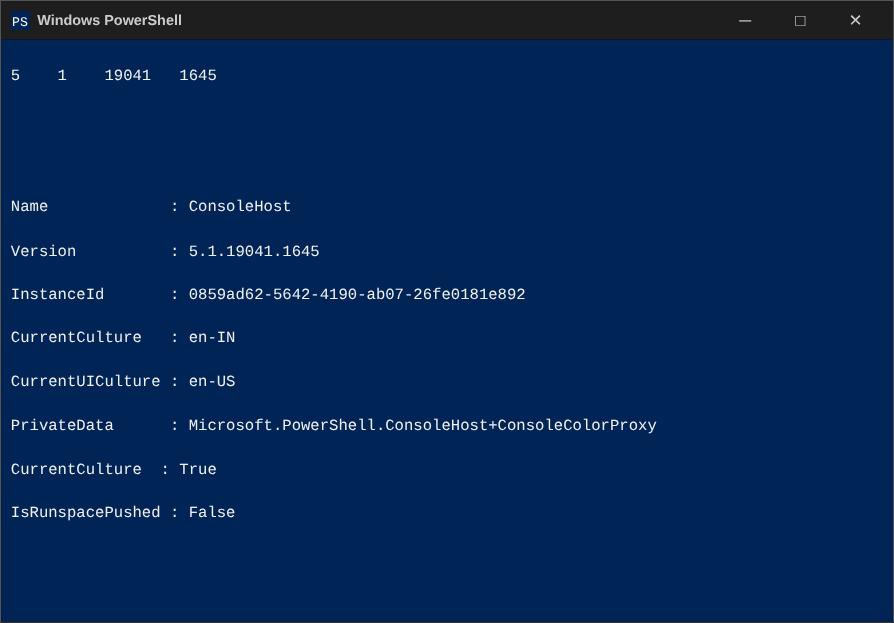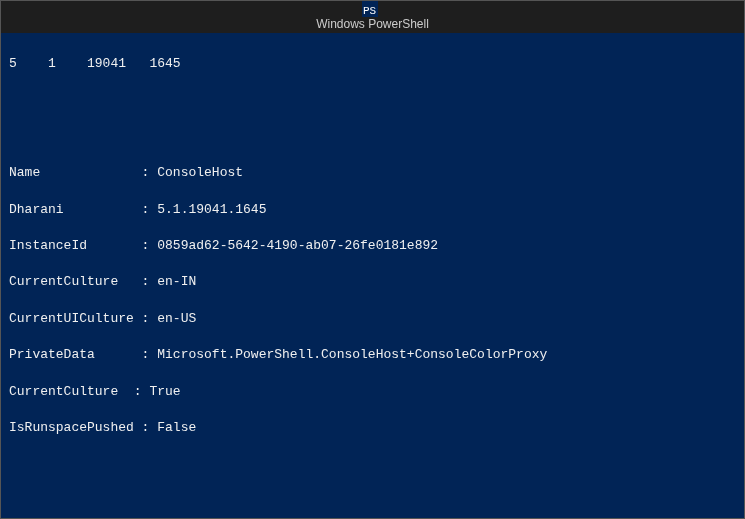--- a/index.html
+++ b/index.html
@@ -25,40 +25,40 @@
     }
 
     .title-bar {
       background: #1e1e1e;
       height: 32px;
       display: flex;
       align-items: center;
       padding: 0 8px;
       flex-shrink: 0;
       user-select: none;
-      flex-direction: column;
     }
 
     .title-bar-icon {
       width: 16px;
       height: 16px;
       margin-right: 6px;
       flex-shrink: 0;
     }
 
     .title-bar-icon svg {
       width: 16px;
       height: 16px;
     }
 
     .title-bar-text {
       flex: 1;
       color: #ccc;
       font-family: 'Segoe UI', sans-serif;
       font-size: 12px;
+      font-weight: bold;
     }
 
     .title-bar-controls {
       display: flex;
       gap: 0;
     }
 
     .title-bar-btn {
       width: 46px;
       height: 32px;
@@ -117,21 +117,21 @@
       <button class="title-bar-btn">□</button>
       <button class="title-bar-btn close">✕</button>
     </div>
   </div>
 
   <div class="console-area">
 <span class="line">5    1    19041   1645</span>
 <span class="line"> </span>
 <span class="line"> </span>
 <span class="line">Name             : ConsoleHost</span>
-<span class="line">Dharani          : 5.1.19041.1645</span>
+<span class="line">Version          : 5.1.19041.1645</span>
 <span class="line">InstanceId       : 0859ad62-5642-4190-ab07-26fe0181e892</span>
 <span class="line">CurrentCulture   : en-IN</span>
 <span class="line">CurrentUICulture : en-US</span>
 <span class="line">PrivateData      : Microsoft.PowerShell.ConsoleHost+ConsoleColorProxy</span>
 <span class="line">CurrentCulture  : True</span>
 <span class="line">IsRunspacePushed : False</span>
 
 
 
 

